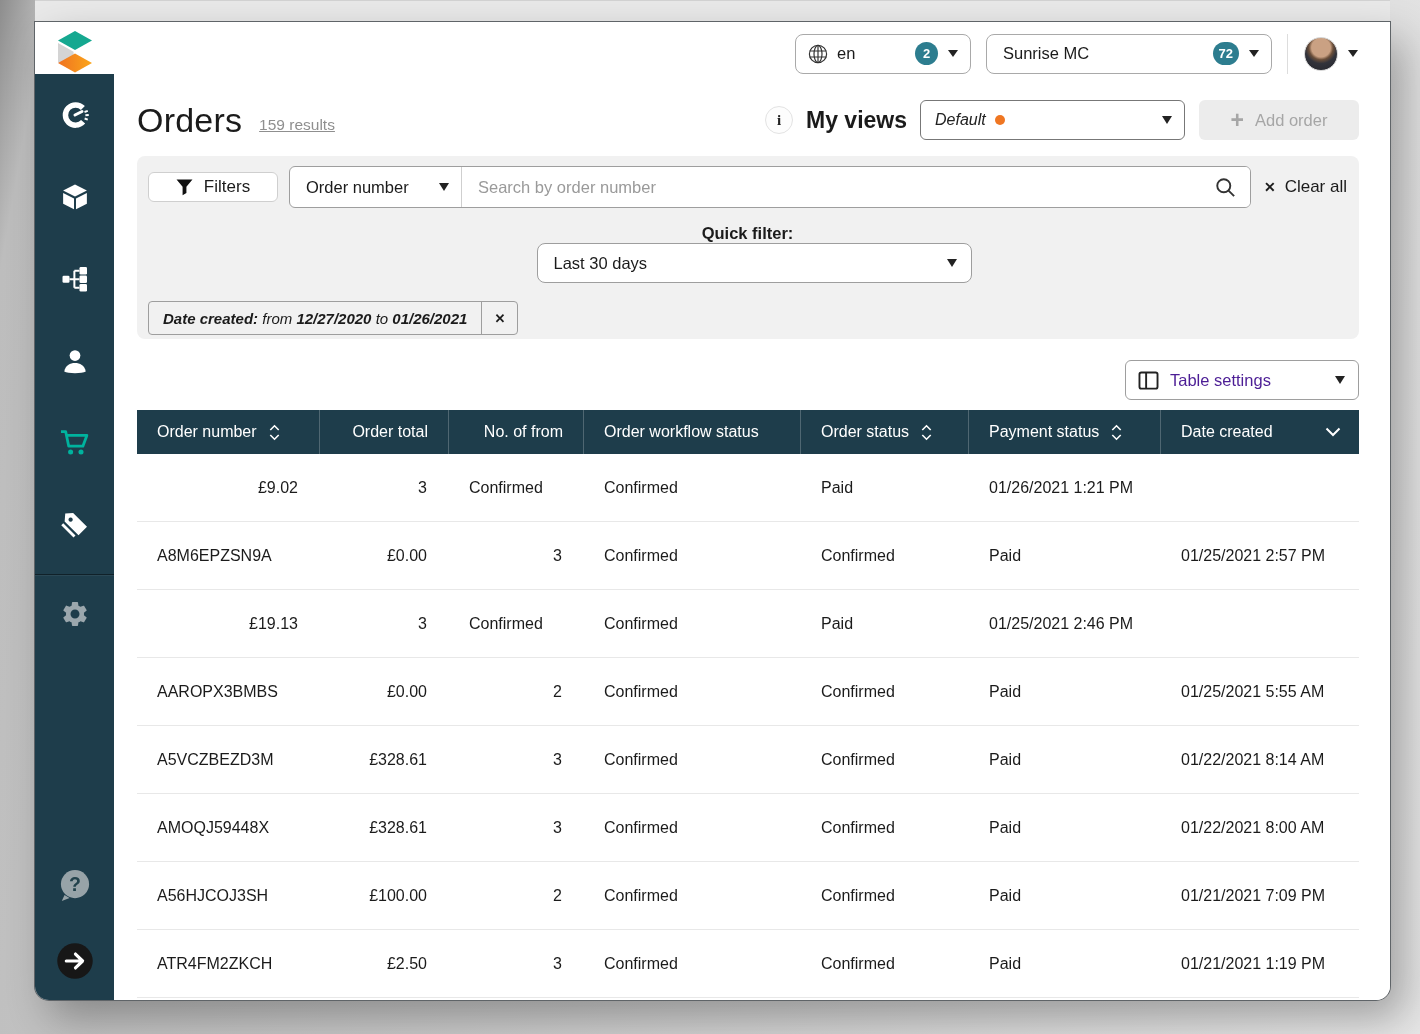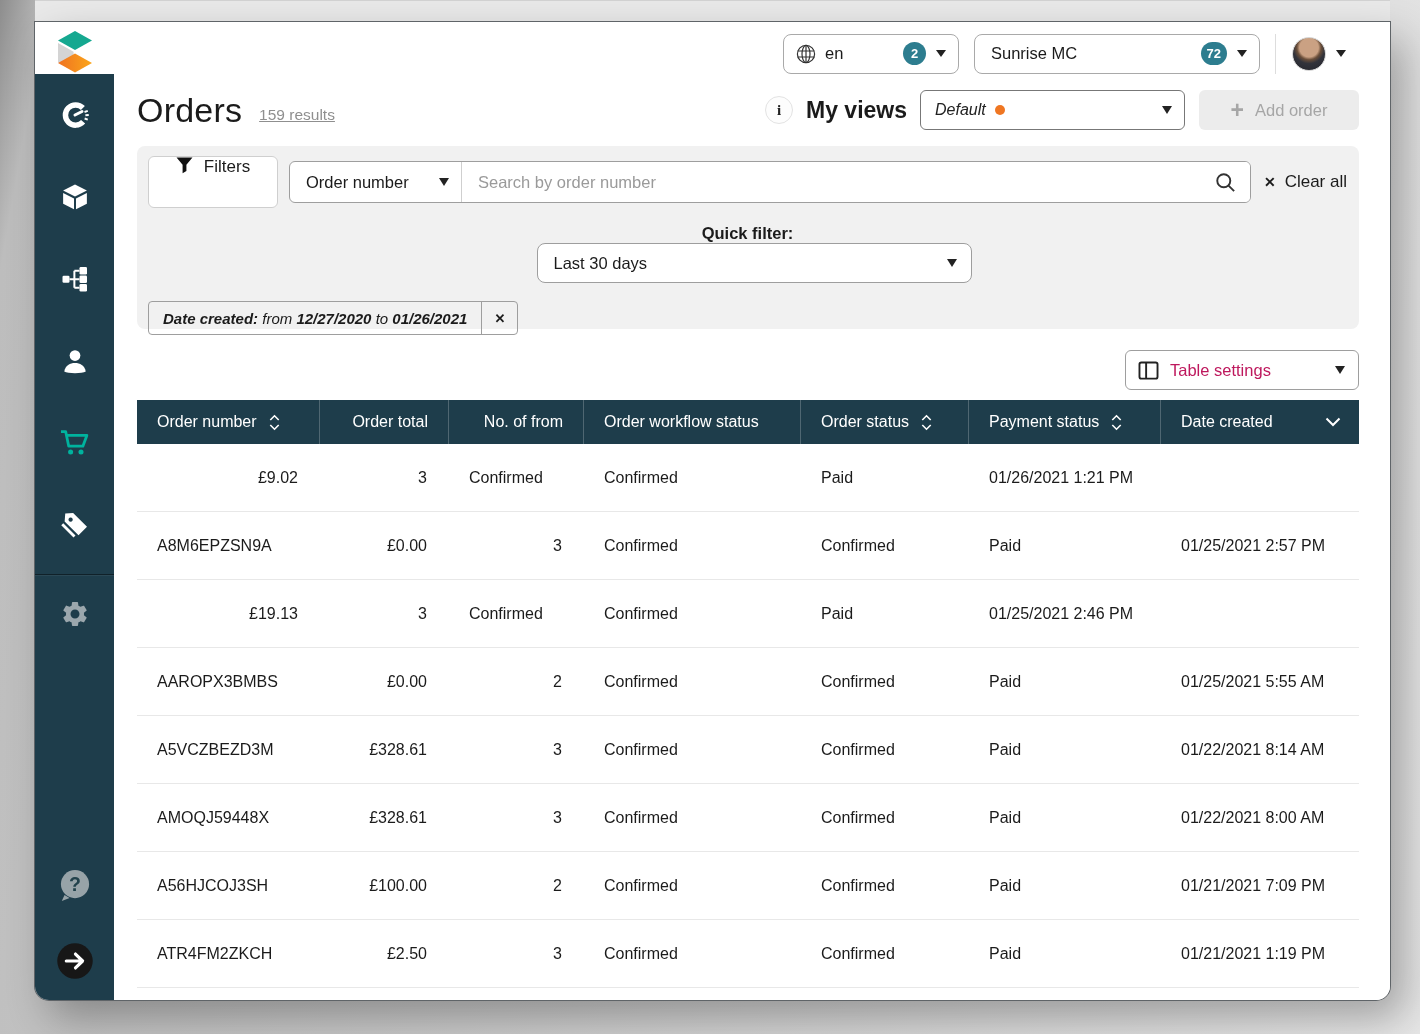--- a/index.html
+++ b/index.html
@@ -9,21 +9,21 @@
     background: linear-gradient(100deg, #8d8d8d 0%, #bdbdbd 3%, #cdcdcd 45%, #e7e7e7 100%);
     color:#1b1b1b;
   }
   .top-strip{ position:absolute; left:35px; top:0; width:1355px; height:22px;
     background:#e9e9e9; border-top:1px solid #d2d2d2; }
   .window{ position:absolute; left:35px; top:22px; width:1355px; height:978px;
     background:#fff; border-radius:0 0 14px 14px; overflow:hidden;
     box-shadow:0 0 0 1px #5f6468, 14px 18px 42px rgba(0,0,0,.30); }
 
   
-  .appbar{ position:absolute; top:0; left:0; right:16px; height:64px; background:#fff;
+  .appbar{ position:absolute; top:0; left:0; right:4px; height:64px; background:#fff;
     display:flex; align-items:center; border-bottom:1px solid #e2e2e2; padding:0 28px 0 22px; }
   .logo{ width:36px; height:42px; }
   .appbar-right{ margin-left:auto; display:flex; align-items:center; }
   .pickbox{ height:40px; background:#fff; border:1px solid #a9a9a9; border-radius:8px;
     display:flex; align-items:center; padding:0 12px; font-size:16.5px; cursor:pointer; }
   .pickbox.lang{ width:176px; }
   .pickbox.proj{ width:286px; margin-left:15px; padding-left:16px; }
   .badge{ margin-left:auto; min-width:23px; height:23px; padding:0 6px; border-radius:12px;
     color:#fff; font-size:13px; font-weight:bold; display:flex; align-items:center;
     justify-content:center; background:#2d7d8f; }
@@ -43,41 +43,41 @@
   .side-sep{ width:79px; height:1px; background:rgba(0,0,0,.45); box-shadow:0 1px 0 rgba(255,255,255,.06);
     margin:-12px 0 18px; flex:none; }
   .side-bottom{ margin-top:auto; display:flex; flex-direction:column; align-items:center; }
   .side-item.small{ margin-bottom:30px; }
   .side-item.last{ margin-bottom:14px; }
 
   
   .content{ position:absolute; top:52px; left:79px; right:0; bottom:0; background:#fff;
     padding:0 31px 0 23px; overflow:hidden; }
 
-  .title-row{ margin-top:16px; display:flex; align-items:center; }
+  .title-row{ margin-top:26px; display:flex; align-items:center; }
   .page-title{ font-size:34px; font-weight:400; color:#1b1b1b; letter-spacing:.2px; }
   .results{ font-size:15.5px; color:#8f8f8f; margin-left:17px; margin-top:10px;text-decoration:underline; }
   .views-group{ margin-left:auto; display:flex; align-items:center; }
   .info-circle{ width:28px; height:28px; border-radius:50%; border:1px solid #e3e3e3; background:#fdfdfd;
     display:flex; align-items:center; justify-content:center;
     font-family:"Liberation Serif", serif; font-weight:bold; font-size:15px; color:#222; }
   .myviews-label{ font-weight:bold; font-size:23px; margin:0 13px 0 13px;text-align:right; }
   .view-select{ width:265px; height:40px; border:1px solid #777; border-radius:6px; background:#fff;
     display:flex; align-items:center; padding:0 12px 0 14px; cursor:pointer; }
   .view-select .vname{ font-style:italic; font-size:16px; color:#222; }
   .dot{ width:10px; height:10px; border-radius:50%; background:#ef7622; margin-left:9px; }
   .add-order{ width:160px; height:40px; margin-left:14px; background:#ececec; border:none; border-radius:6px;
     display:flex; align-items:center; justify-content:center; color:#a6a6a6; font-size:16.5px; cursor:default; }
   .add-order .plus{ font-size:23px; font-weight:bold; margin-right:11px; line-height:0; }
 
   
   .filter-card{ margin-top:16px; background:#f1f1f1; border-radius:8px; height:183px; padding:10px 12px 0 11px; }
   .f-row1{ display:flex; align-items:center; }
-  .filters-btn{ height:52px; background:#fff; border:1px solid #cfcfcf; border-radius:6px; width:130px;
-    display:flex; align-items:flex-start; justify-content:center; font-size:17px; cursor:pointer; }
+  .filters-btn{ height:30px; background:#fff; border:1px solid #cfcfcf; border-radius:6px; width:130px;
+    display:flex; align-items:center; justify-content:center; font-size:17px; cursor:pointer; }
   .filters-btn svg{ margin-right:11px; }
   .search-group{ height:42px; flex:1; margin-left:11px; background:#fff; border:1px solid #9e9e9e;
     border-radius:6px; display:flex; align-items:center; overflow:hidden; }
   .search-by{ width:172px; height:100%; display:flex; align-items:center; padding:0 12px 0 16px;
     border-right:1px solid #cfcfcf; font-size:16.5px; cursor:pointer; }
   .search-by .caret{ margin-left:auto; border-top-width:8px; }
   .search-input{ flex:1; height:100%; border:none; outline:none; font-size:16.5px; padding:0 16px;
     font-family:"Liberation Sans", sans-serif; color:#222; }
   .search-input::placeholder{ color:#9a9a9a; }
   .search-btn{ width:48px; height:100%; display:flex; align-items:center; justify-content:center; cursor:pointer; background:#fff; border:none; }
@@ -93,21 +93,21 @@
     font-size:15px; }
   .chip .chip-text{ padding:0 14px;font-style:italic; }
   .chip b{ font-weight:bold; }
   .chip .chip-x{ border-left:1px solid #9e9e9e; height:100%; display:flex; align-items:center;
     padding:0 12px; cursor:pointer; font-size:13px; font-weight:bold; }
 
   
   .settings-row{ margin-top:21px; display:flex; justify-content:flex-end; }
   .settings-btn{ width:234px; height:40px; background:#fff; border:1px solid #9e9e9e; border-radius:6px;
     display:flex; align-items:center; padding:0 13px 0 12px; cursor:pointer; }
-  .settings-btn .lbl{ color:#be185d; font-size:16.5px; margin-left:11px; }
+  .settings-btn .lbl{ color:#4c1d95; font-size:16.5px; margin-left:11px; }
   .settings-btn .caret{ margin-left:auto; border-top-width:8px; }
 
   
   .grid{ display:grid; grid-template-columns:183px 129px 135px 217px 168px 192px 1fr; }
   .thead{ margin-top:10px; background:#1e3d4b; color:#fff; height:44px; }
   .th{ display:flex; align-items:center; padding:0 14px 0 20px; font-size:16px;
     border-right:1px solid rgba(255,255,255,.22); }
   .th:last-child{ border-right:none; }
   .th .sort{ margin-left:12px; display:flex; }
   .th.num{ justify-content:flex-end; padding-right:20px; }

